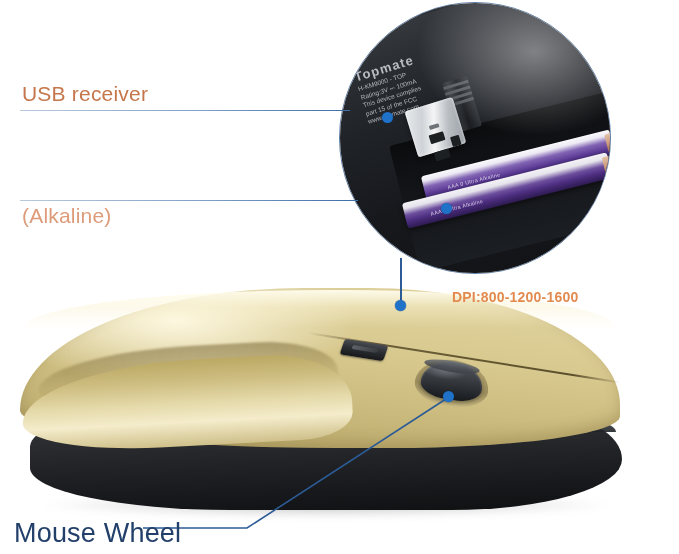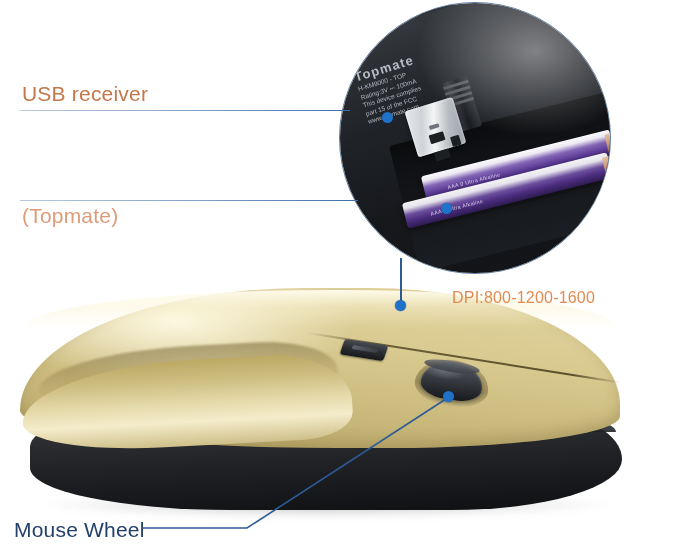--- a/index.html
+++ b/index.html
@@ -40,31 +40,31 @@
   #label-included {
     left: 22px;
     top: 204px;
     font-size: 21px;
     color: #dd9b79;
     font-weight: 400;
   }
   #label-dpi {
     left: 452px;
     top: 287px;
-    font-size: 16px;
+    font-size: 14px;
     line-height: 21px;
     color: #e28a50;
-    font-weight: 400;
+    font-weight: 700;
     text-align: right;
   }
   #label-dpi .dpi-line2 { display: block; }
   #label-wheel {
     left: 14px;
     top: 518px;
-    font-size: 21px;
+    font-size: 27px;
     color: #23406b;
     font-weight: 400;
   }
 
   
   .leader {
     position: absolute;
     background: #7e9ec4;
   }
   #leader-usb {
@@ -524,21 +524,21 @@
   </svg>
 
   <div class="dot" id="dot-usb"></div>
   <div class="dot" id="dot-batt"></div>
   <div class="dot" id="dot-dpi"></div>
   <div class="dot" id="dot-wheel"></div>
 
   <div class="anno" id="label-usb">USB receiver</div>
 
 
-  <div class="anno" id="label-included">(Topmate)</div>
+  <div class="anno" id="label-included">(Alkaline)</div>
 
   <div class="anno" id="label-dpi">
     <span>DPI:800-1200-1600</span>
   </div>
 
   <div class="anno" id="label-wheel">Mouse Wheel</div>
 
 </div>
 
 </body></html>

